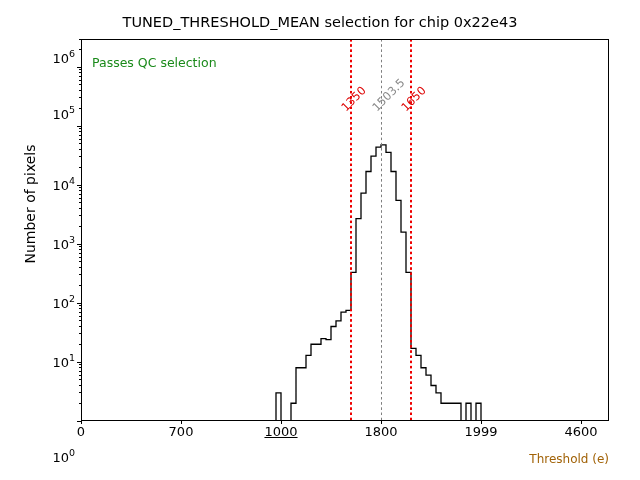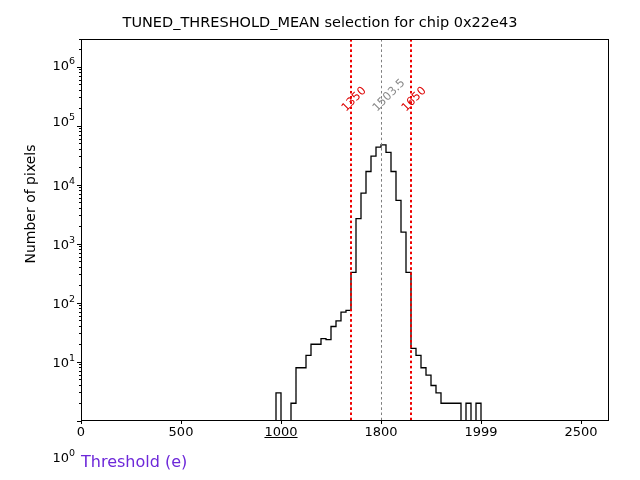--- a/index.html
+++ b/index.html
@@ -111,23 +111,23 @@
     height: 1px;
     background: #000;
   }
 
   
   #xlabel {
     position: absolute;
     left: 81px;
     top: 452px;
     width: 528px;
-    text-align: left;
-    font-size: 16px;
-    color: #6d28d9;
+    text-align: right;
+    font-size: 12px;
+    color: #a16207;
     white-space: nowrap;
   }
   .xtick-label {
     position: absolute;
     top: 424px;
     font-size: 13px;
     color: #000;
     white-space: nowrap;
     transform: translateX(-50%);
   }
@@ -183,22 +183,22 @@
   <div id="ylabel">Number of pixels</div>
 
   <div id="xlabel">Threshold (e)</div>
 
   <div id="ytick-labels">
       <div class="ytick-label" style="top: 421px; margin-top: 36px;">10<sup>0</sup></div>
       <div class="ytick-label" style="top: 362.023px;">10<sup>1</sup></div>
       <div class="ytick-label" style="top: 303.046px;">10<sup>2</sup></div>
       <div class="ytick-label" style="top: 244.07px;">10<sup>3</sup></div>
       <div class="ytick-label" style="top: 185.093px;">10<sup>4</sup></div>
-      <div class="ytick-label" style="top: 121px;">10<sup>5</sup></div>
-      <div class="ytick-label" style="top: 65px; margin-left: 33px;">10<sup>6</sup></div>
+      <div class="ytick-label" style="top: 114px;">10<sup>5</sup></div>
+      <div class="ytick-label" style="top: 58px; margin-left: 33px;">10<sup>6</sup></div>
     </div>
   <div id="ytick-marks">
       <div class="ytick-major" style="top: 420.5px;"></div>
       <div class="ytick-minor" style="top: 402.746px;"></div>
       <div class="ytick-minor" style="top: 392.361px;"></div>
       <div class="ytick-minor" style="top: 384.992px;"></div>
       <div class="ytick-minor" style="top: 379.277px;"></div>
       <div class="ytick-minor" style="top: 374.607px;"></div>
       <div class="ytick-minor" style="top: 370.659px;"></div>
       <div class="ytick-minor" style="top: 367.239px;"></div>
@@ -247,25 +247,25 @@
       <div class="ytick-minor" style="top: 79.723px;"></div>
       <div class="ytick-minor" style="top: 75.7747px;"></div>
       <div class="ytick-minor" style="top: 72.3545px;"></div>
       <div class="ytick-minor" style="top: 69.3377px;"></div>
       <div class="ytick-major" style="top: 66.6391px;"></div>
       <div class="ytick-minor" style="top: 48.8853px;"></div>
       <div class="ytick-minor" style="top: 38.5px;"></div>
     </div>
   <div id="xtick-labels">
       <div class="xtick-label" style="left: 81px;">0</div>
-      <div class="xtick-label" style="left: 181px;">500</div>
+      <div class="xtick-label" style="left: 181px;">700</div>
       <div class="xtick-label" style="left: 281px; text-decoration: underline;">1000</div>
       <div class="xtick-label" style="left: 381px;">1800</div>
       <div class="xtick-label" style="left: 481px;">1999</div>
-      <div class="xtick-label" style="left: 581px;">2500</div>
+      <div class="xtick-label" style="left: 581px;">4600</div>
     </div>
   <div id="xtick-marks">
       <div class="xtick-major" style="left: 80.5px;"></div>
       <div class="xtick-major" style="left: 180.5px;"></div>
       <div class="xtick-major" style="left: 280.5px;"></div>
       <div class="xtick-major" style="left: 380.5px;"></div>
       <div class="xtick-major" style="left: 480.5px;"></div>
       <div class="xtick-major" style="left: 580.5px;"></div>
     </div>
 
@@ -281,14 +281,15 @@
   </div>
 
   <div id="plot-frame"></div>
 
   <div id="vline-labels-layer">
       <div class="vline-label red" style="left: 348px; top: 100px;">1350</div>
       <div class="vline-label gray" style="left: 378.7px; top: 100px;">1503.5</div>
       <div class="vline-label red" style="left: 408px; top: 100px;">1650</div>
     </div>
 
+  <div id="qc-annotation">Passes QC selection</div>
 
 </div>
 
 </body></html>

